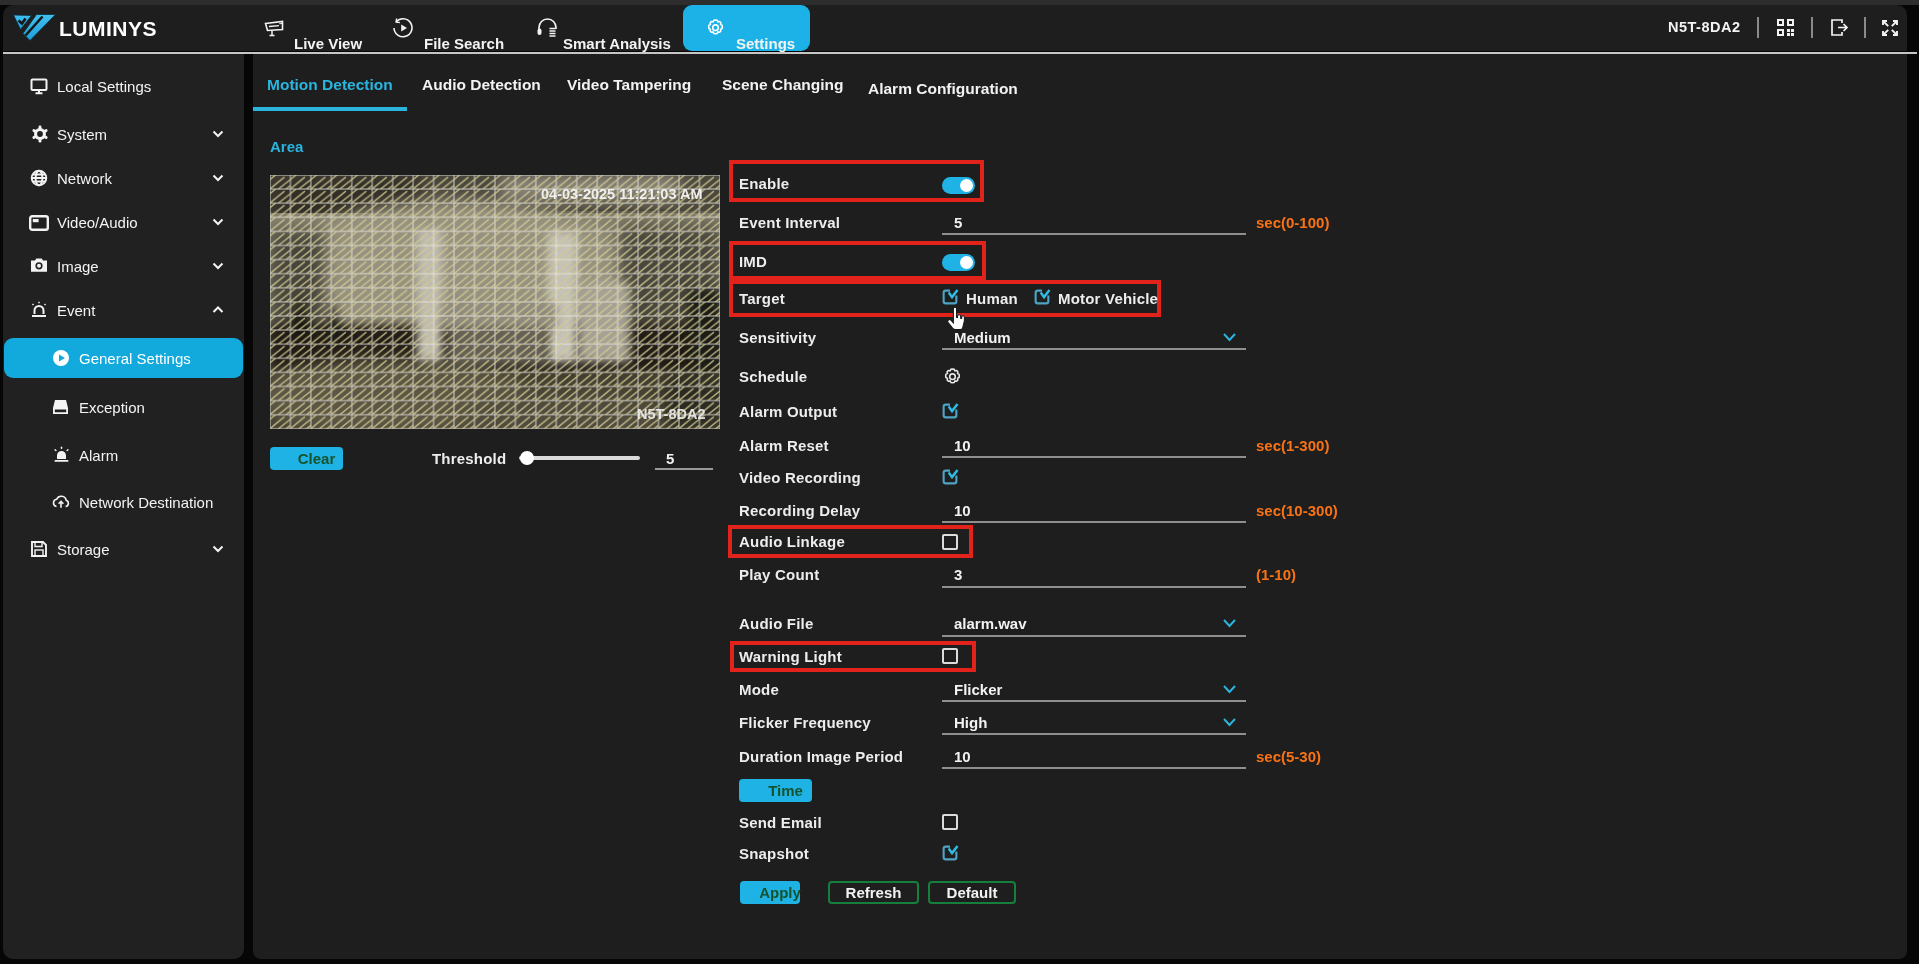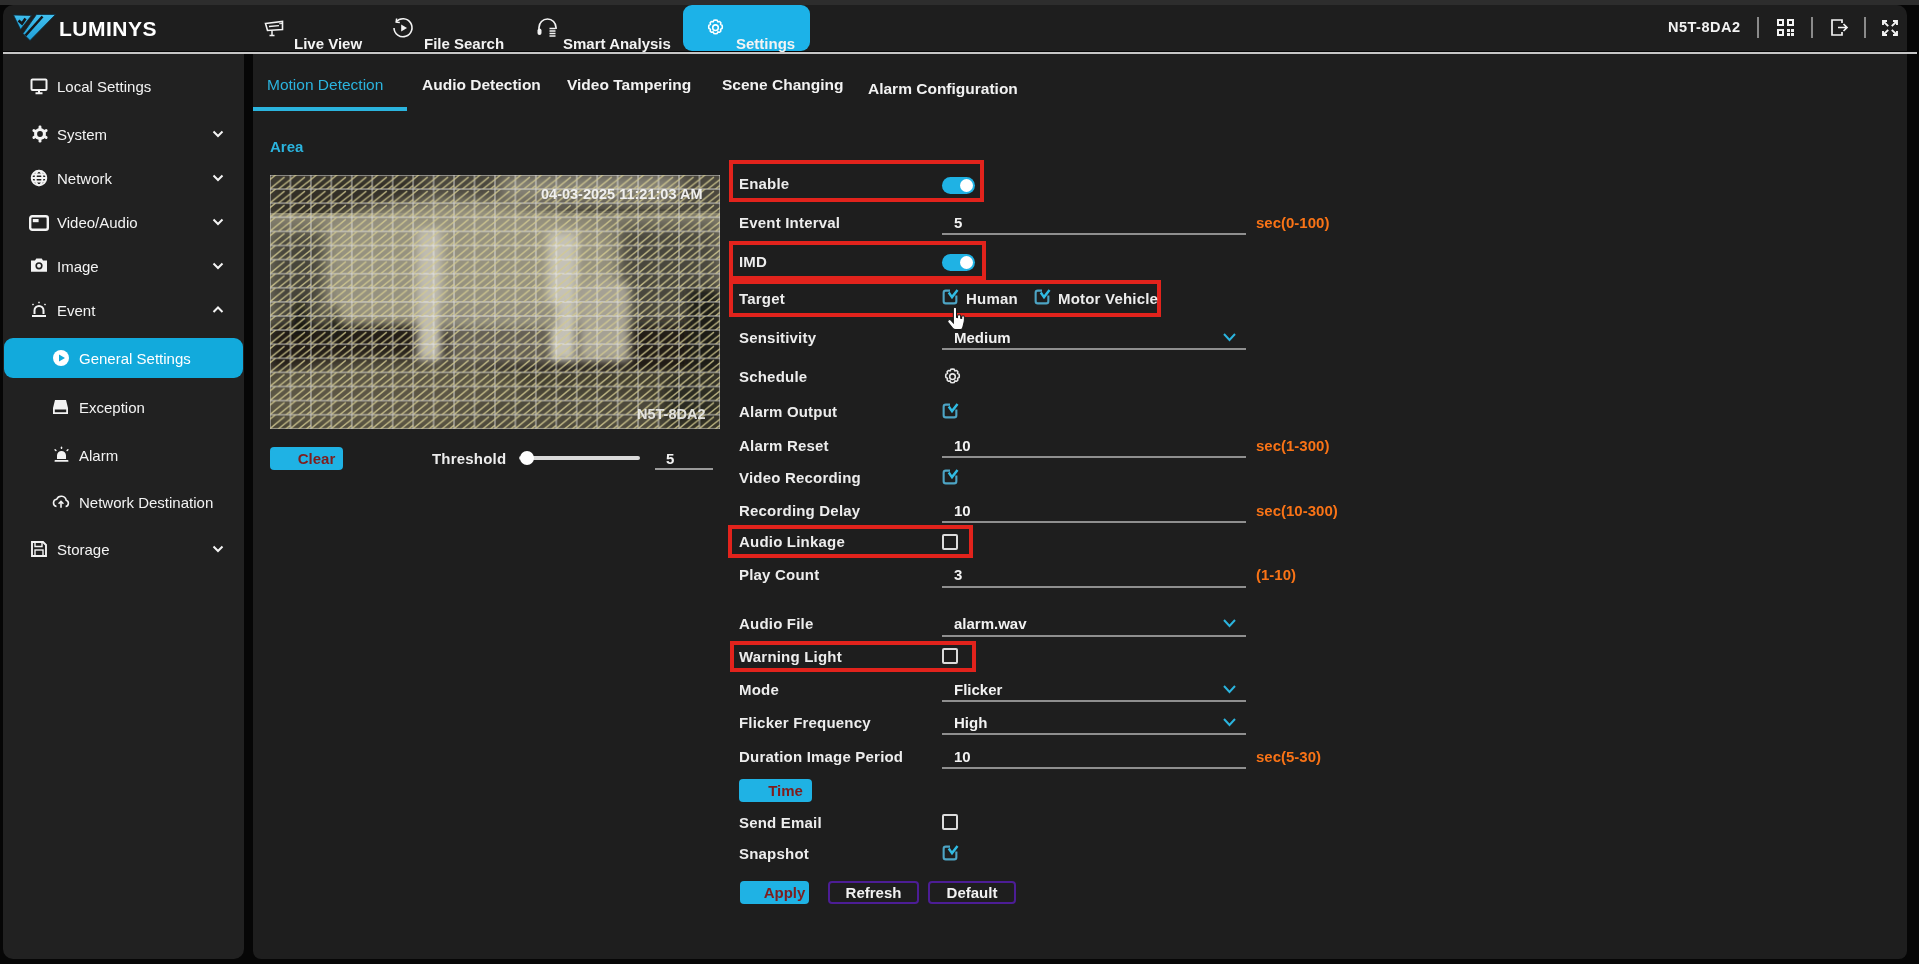--- a/index.html
+++ b/index.html
@@ -9,22 +9,22 @@
     background:#060606;
     font-family:"Liberation Sans", sans-serif;
     color:#f1f1f1;
   }
   .abs { position:absolute; }
   .lbl { position:absolute; font-size:15px; font-weight:700; color:#ededed; white-space:nowrap; letter-spacing:0.2px; }
   .val { position:absolute; font-size:15px; font-weight:700; color:#f2f2f2; white-space:nowrap; }
   .hint { position:absolute; font-size:15px; font-weight:700; color:#f97316; white-space:nowrap; }
   .uline { position:absolute; height:2px; background:#8f8f8f; width:304px; left:942px; }
   .redbox { position:absolute; border:4px solid #e2231c; }
-  .cyanbtn { position:absolute; background:#1fb2e4; border-radius:4px; color:#7f1d1d; font-weight:700; font-size:15px; display:flex; align-items:center; justify-content:center;padding-left:20px; }
-  .ghostbtn { position:absolute; background:transparent; border:2px solid #4c1d95; border-radius:4px; color:#f2f2f2; font-weight:700; font-size:15px; display:flex; align-items:center; justify-content:center; }
+  .cyanbtn { position:absolute; background:#1fb2e4; border-radius:4px; color:#14532d; font-weight:700; font-size:15px; display:flex; align-items:center; justify-content:center;padding-left:20px; }
+  .ghostbtn { position:absolute; background:transparent; border:2px solid #15803d; border-radius:4px; color:#f2f2f2; font-weight:700; font-size:15px; display:flex; align-items:center; justify-content:center; }
   .toggle { position:absolute; width:33px; height:17px; background:#1fb2e4; border-radius:9px; }
   .toggle:after { content:""; position:absolute; right:2px; top:2px; width:13px; height:13px; background:#fff; border-radius:50%; }
   .ucheck { position:absolute; width:16px; height:16px; border:2px solid #dcdcdc; border-radius:2px; background:transparent; }
   .chev { position:absolute; }
   .navitem { position:absolute; font-size:15px; font-weight:700; color:#f3f3f3; white-space:nowrap;margin-top:15px; }
   .sideitem { position:absolute; font-size:15px; font-weight:400; color:#f3f3f3; white-space:nowrap; }
 </style>
 </head>
 <body>
 <div id="root">
@@ -200,21 +200,21 @@
   <svg class="abs" style="left:31px;top:541px;" width="16" height="16" viewBox="0 0 16 16" fill="none" stroke="#f3f3f3" stroke-width="1.9">
     <path d="M1,1 L12,1 L15,4 L15,15 L1,15 Z"></path>
     <path d="M4,1 L4,5.5 L11,5.5 L11,1" stroke-width="1.4"></path>
     <rect x="4" y="9" width="8" height="6" stroke-width="1.4"></rect>
   </svg>
   <div class="sideitem" style="left:57px;top:541px;">Storage</div>
   <svg class="chev" style="left:212px;top:545px;" width="12" height="8" viewBox="0 0 12 8" fill="none" stroke="#f3f3f3" stroke-width="2">
       <path d="M1.5,1.5 L6,6 L10.5,1.5"></path>
     </svg>
 
-  <div class="abs" style="left:267px;top:76px;font-size:15.5px;font-weight:400;color:#2bb4de;">Motion Detection</div>
+  <div class="abs" style="left:267px;top:76px;font-size:15.5px;font-weight:700;color:#2bb4de;">Motion Detection</div>
   <div class="abs" style="left:422px;top:76px;font-size:15.5px;font-weight:700;color:#f2f2f2;">Audio Detection</div>
   <div class="abs" style="left:567px;top:76px;font-size:15.5px;font-weight:700;color:#f2f2f2;">Video Tampering</div>
   <div class="abs" style="left:722px;top:76px;font-size:15.5px;font-weight:700;color:#f2f2f2;">Scene Changing</div>
   <div class="abs" style="left:868px;top:80px;font-size:15.5px;font-weight:700;color:#f2f2f2;">Alarm Configuration</div>
   <div class="abs" style="left:253px;top:107px;width:154px;height:3.5px;background:#2bb4de;"></div>
 
   <div class="abs" style="left:270px;top:138px;font-size:15px;font-weight:700;color:#2bb4de;">Area</div>
 
   <svg class="abs" style="left:270px;top:175px;" width="450" height="254" viewBox="0 0 450 254">
     <defs>
@@ -382,16 +382,16 @@
 
   <div class="lbl" style="left:739px;top:814px;">Send Email</div>
   <div class="ucheck" style="left:942px;top:814px;"></div>
 
   <div class="lbl" style="left:739px;top:845px;">Snapshot</div>
   <svg class="abs" style="left:941px;top:844px;" width="18" height="18" viewBox="0 0 17 17" fill="none">
     <path d="M8.5,2.5 H4.5 Q2.5,2.5 2.5,4.5 V12.5 Q2.5,14.5 4.5,14.5 H12.5 Q14.5,14.5 14.5,12.5 V7" stroke="#4da4c4" stroke-width="2"></path>
     <path d="M7.3,4.3 L10.4,8.6 L15.6,1.8" stroke="#30bce4" stroke-width="2.3"></path>
   </svg>
 
-  <div class="cyanbtn" style="left:740px;top:881px;width:69px;height:23px;">Apply</div>
+  <div class="cyanbtn" style="left:740px;top:881px;width:60px;height:23px;">Apply</div>
   <div class="ghostbtn" style="left:828px;top:881px;width:91px;height:23px;">Refresh</div>
   <div class="ghostbtn" style="left:928px;top:881px;width:88px;height:23px;">Default</div>
 </div>
 
 </body></html>

